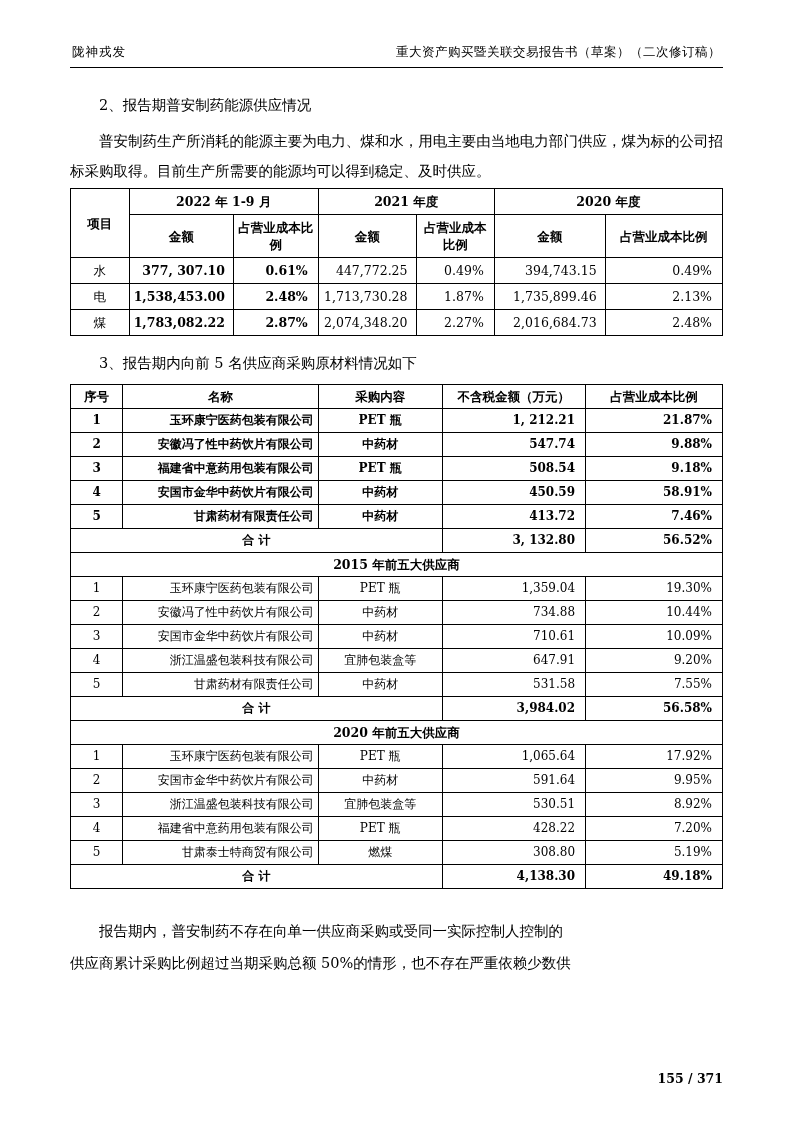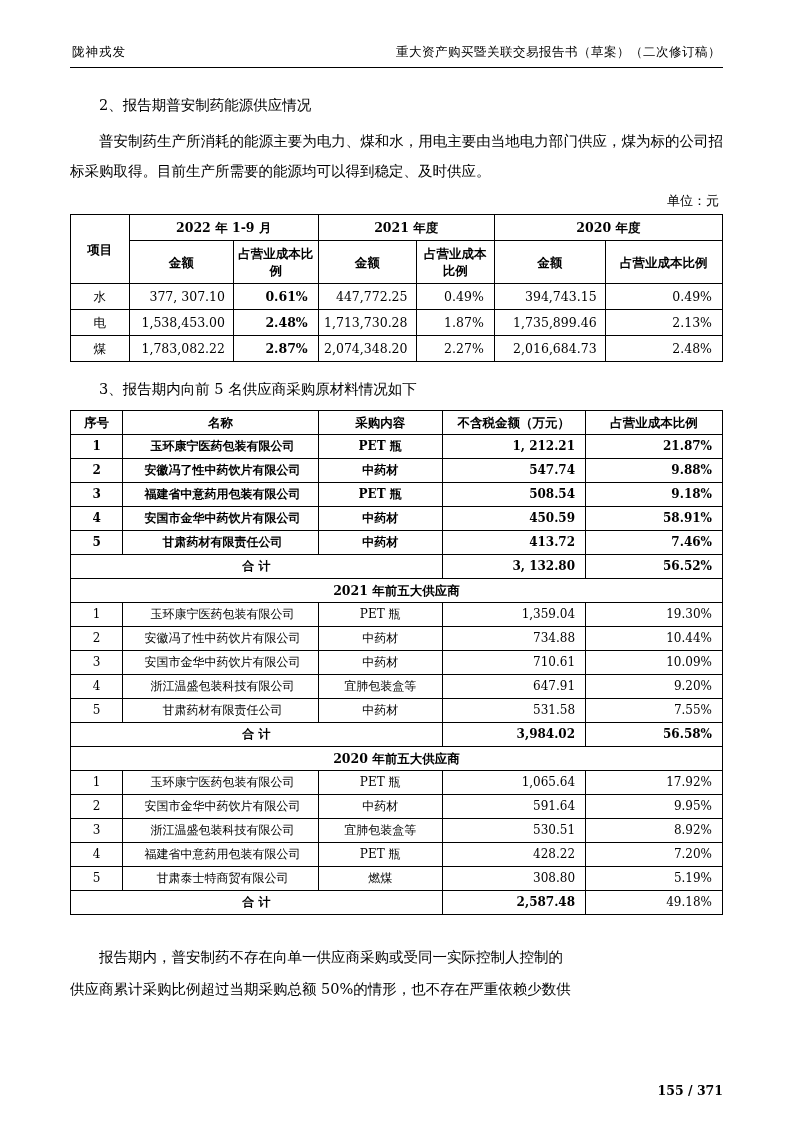--- a/index.html
+++ b/index.html
@@ -66,21 +66,21 @@
     border: 1px solid #000;
     font-size: 12.5px;
     padding: 4px 4px;
     text-align: center;
     line-height: 17px;
   }
   table.energy th {
     font-weight: bold;
   }
   table.energy td.num-bold {
-    font-weight: normal;
+    font-weight: bold;
     text-align: right;
     padding-right: 8px;
   }
   table.energy td.num {
     text-align: right;
     padding-right: 8px;
   }
   table.energy td.pct-bold {
     font-weight: bold;
     text-align: right;
@@ -107,42 +107,42 @@
   table.suppliers th {
     font-weight: bold;
     font-size: 12.5px;
   }
   table.suppliers td.section {
     font-weight: bold;
     text-align: center;
     font-size: 12.5px;
   }
   table.suppliers td.name {
-    text-align: center;
+    text-align: right;
     padding-left: 8px;
   }
   table.suppliers td.amount {
     text-align: right;
     padding-right: 10px;
   }
   table.suppliers td.ratio {
     text-align: right;
     padding-right: 10px;
   }
   table.suppliers tr.bold td {
     font-weight: bold;
   }
   table.suppliers td.total {
     text-align: center;
     font-weight: bold;
   }
   .footer {
     position: absolute;
     right: 70px;
-    bottom: 24px;
+    bottom: 36px;
     font-size: 12.5px;
     font-weight: bold;
   }
   .tail-paras {
     margin-top: 14px;
   }
 </style>
 </head>
 <body>
 
@@ -150,21 +150,20 @@
 
   <div class="header">
     <div class="left">陇神戎发</div>
     <div class="right">重大资产购买暨关联交易报告书（草案）（二次修订稿）</div>
   </div>
 
   <p class="heading">2、报告期普安制药能源供应情况</p>
 
   <p class="para">普安制药生产所消耗的能源主要为电力、煤和水，用电主要由当地电力部门供应，煤为标的公司招标采购取得。目前生产所需要的能源均可以得到稳定、及时供应。</p>
 
-  <div class="unit-line">单位：元</div>
 
   <table class="energy">
     <colgroup>
       <col style="width:9%">
       <col style="width:16%">
       <col style="width:13%">
       <col style="width:15%">
       <col style="width:12%">
       <col style="width:17%">
       <col style="width:18%">
@@ -272,21 +271,21 @@
         <td class="amount">413.72</td>
         <td class="ratio">7.46%</td>
       </tr>
       <tr>
         <td class="total" colspan="3">合  计</td>
         <td class="amount" style="font-weight:bold">3, 132.80</td>
         <td class="ratio" style="font-weight:bold">56.52%</td>
       </tr>
 
       <tr>
-        <td class="section" colspan="5">2021 年前五大供应商</td>
+        <td class="section" colspan="5">2015 年前五大供应商</td>
       </tr>
       <tr>
         <td>1</td>
         <td class="name">玉环康宁医药包装有限公司</td>
         <td>PET 瓶</td>
         <td class="amount">1,359.04</td>
         <td class="ratio">19.30%</td>
       </tr>
       <tr>
         <td>2</td>
@@ -355,22 +354,22 @@
       </tr>
       <tr>
         <td>5</td>
         <td class="name">甘肃泰士特商贸有限公司</td>
         <td>燃煤</td>
         <td class="amount">308.80</td>
         <td class="ratio">5.19%</td>
       </tr>
       <tr>
         <td class="total" colspan="3">合  计</td>
-        <td class="amount" style="font-weight:bold">2,587.48</td>
-        <td class="ratio" style="font-weight:normal">49.18%</td>
+        <td class="amount" style="font-weight:bold">4,138.30</td>
+        <td class="ratio" style="font-weight:bold">49.18%</td>
       </tr>
     </tbody>
   </table>
 
   <div class="tail-paras">
     <p class="para" style="text-indent:2em">报告期内，普安制药不存在向单一供应商采购或受同一实际控制人控制的</p>
     <p class="para" style="text-indent:0">供应商累计采购比例超过当期采购总额 50%的情形，也不存在严重依赖少数供</p>
   </div>
 
   <div class="footer">155 / 371</div>

